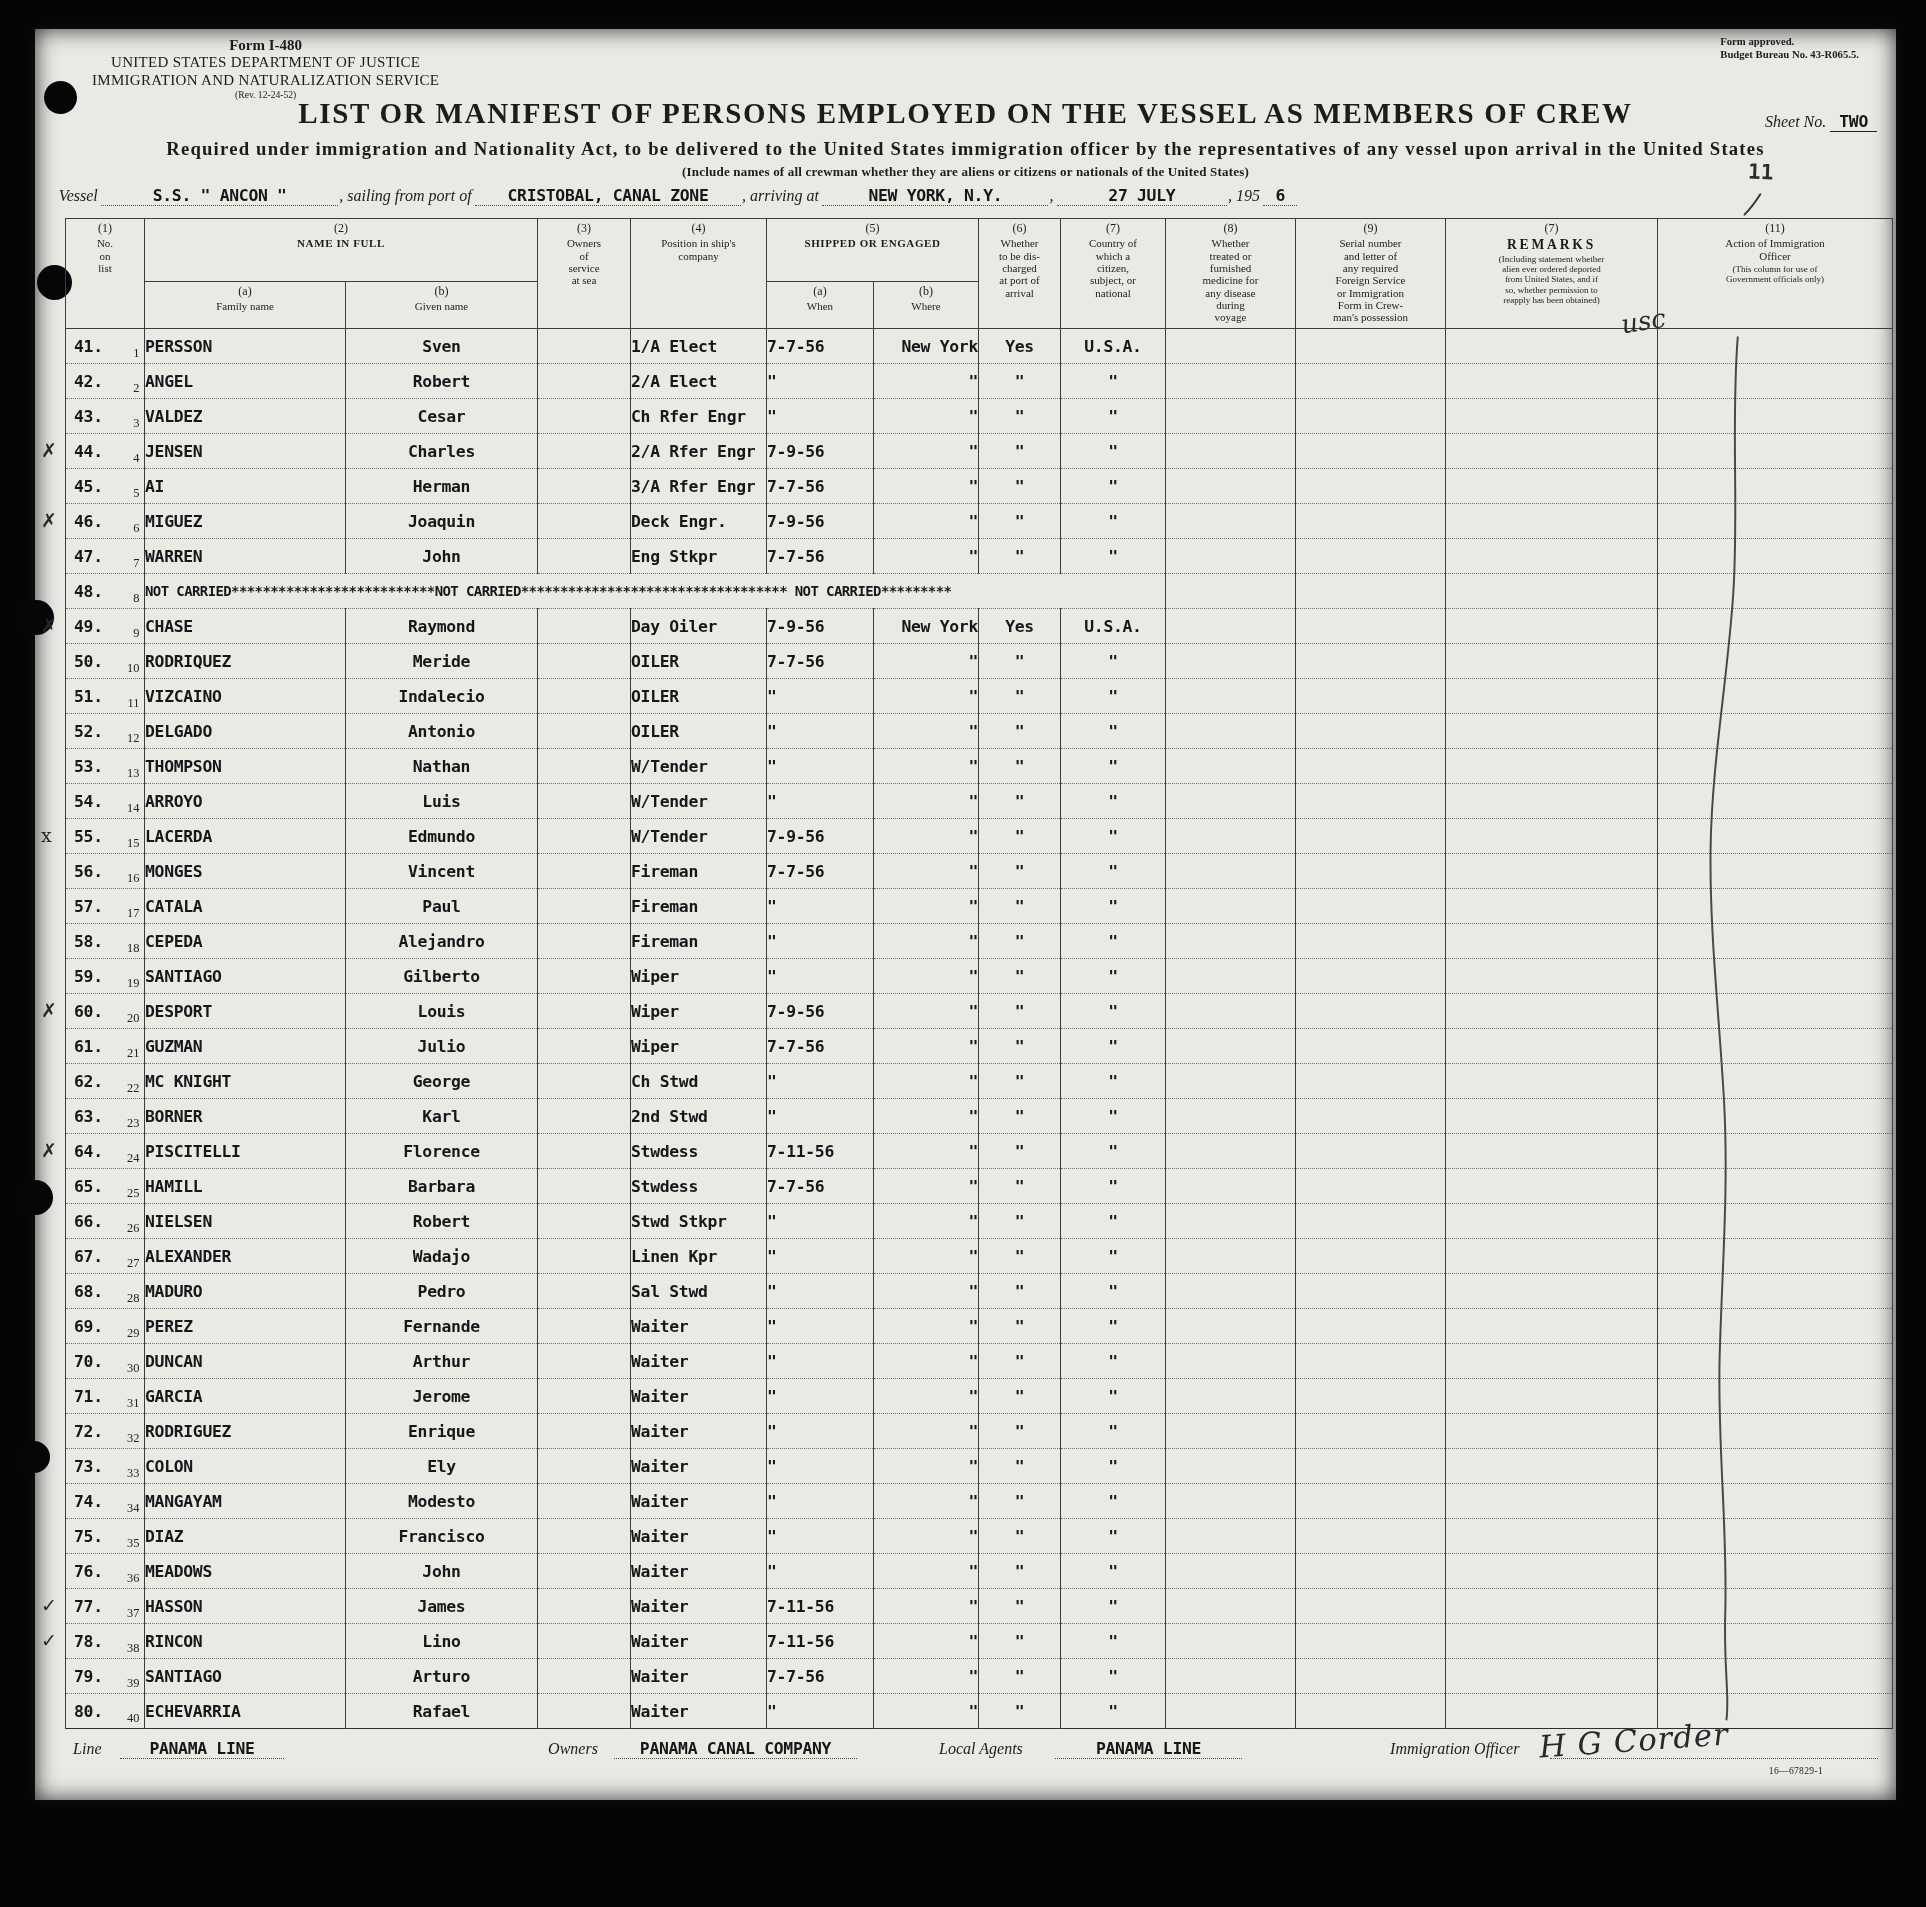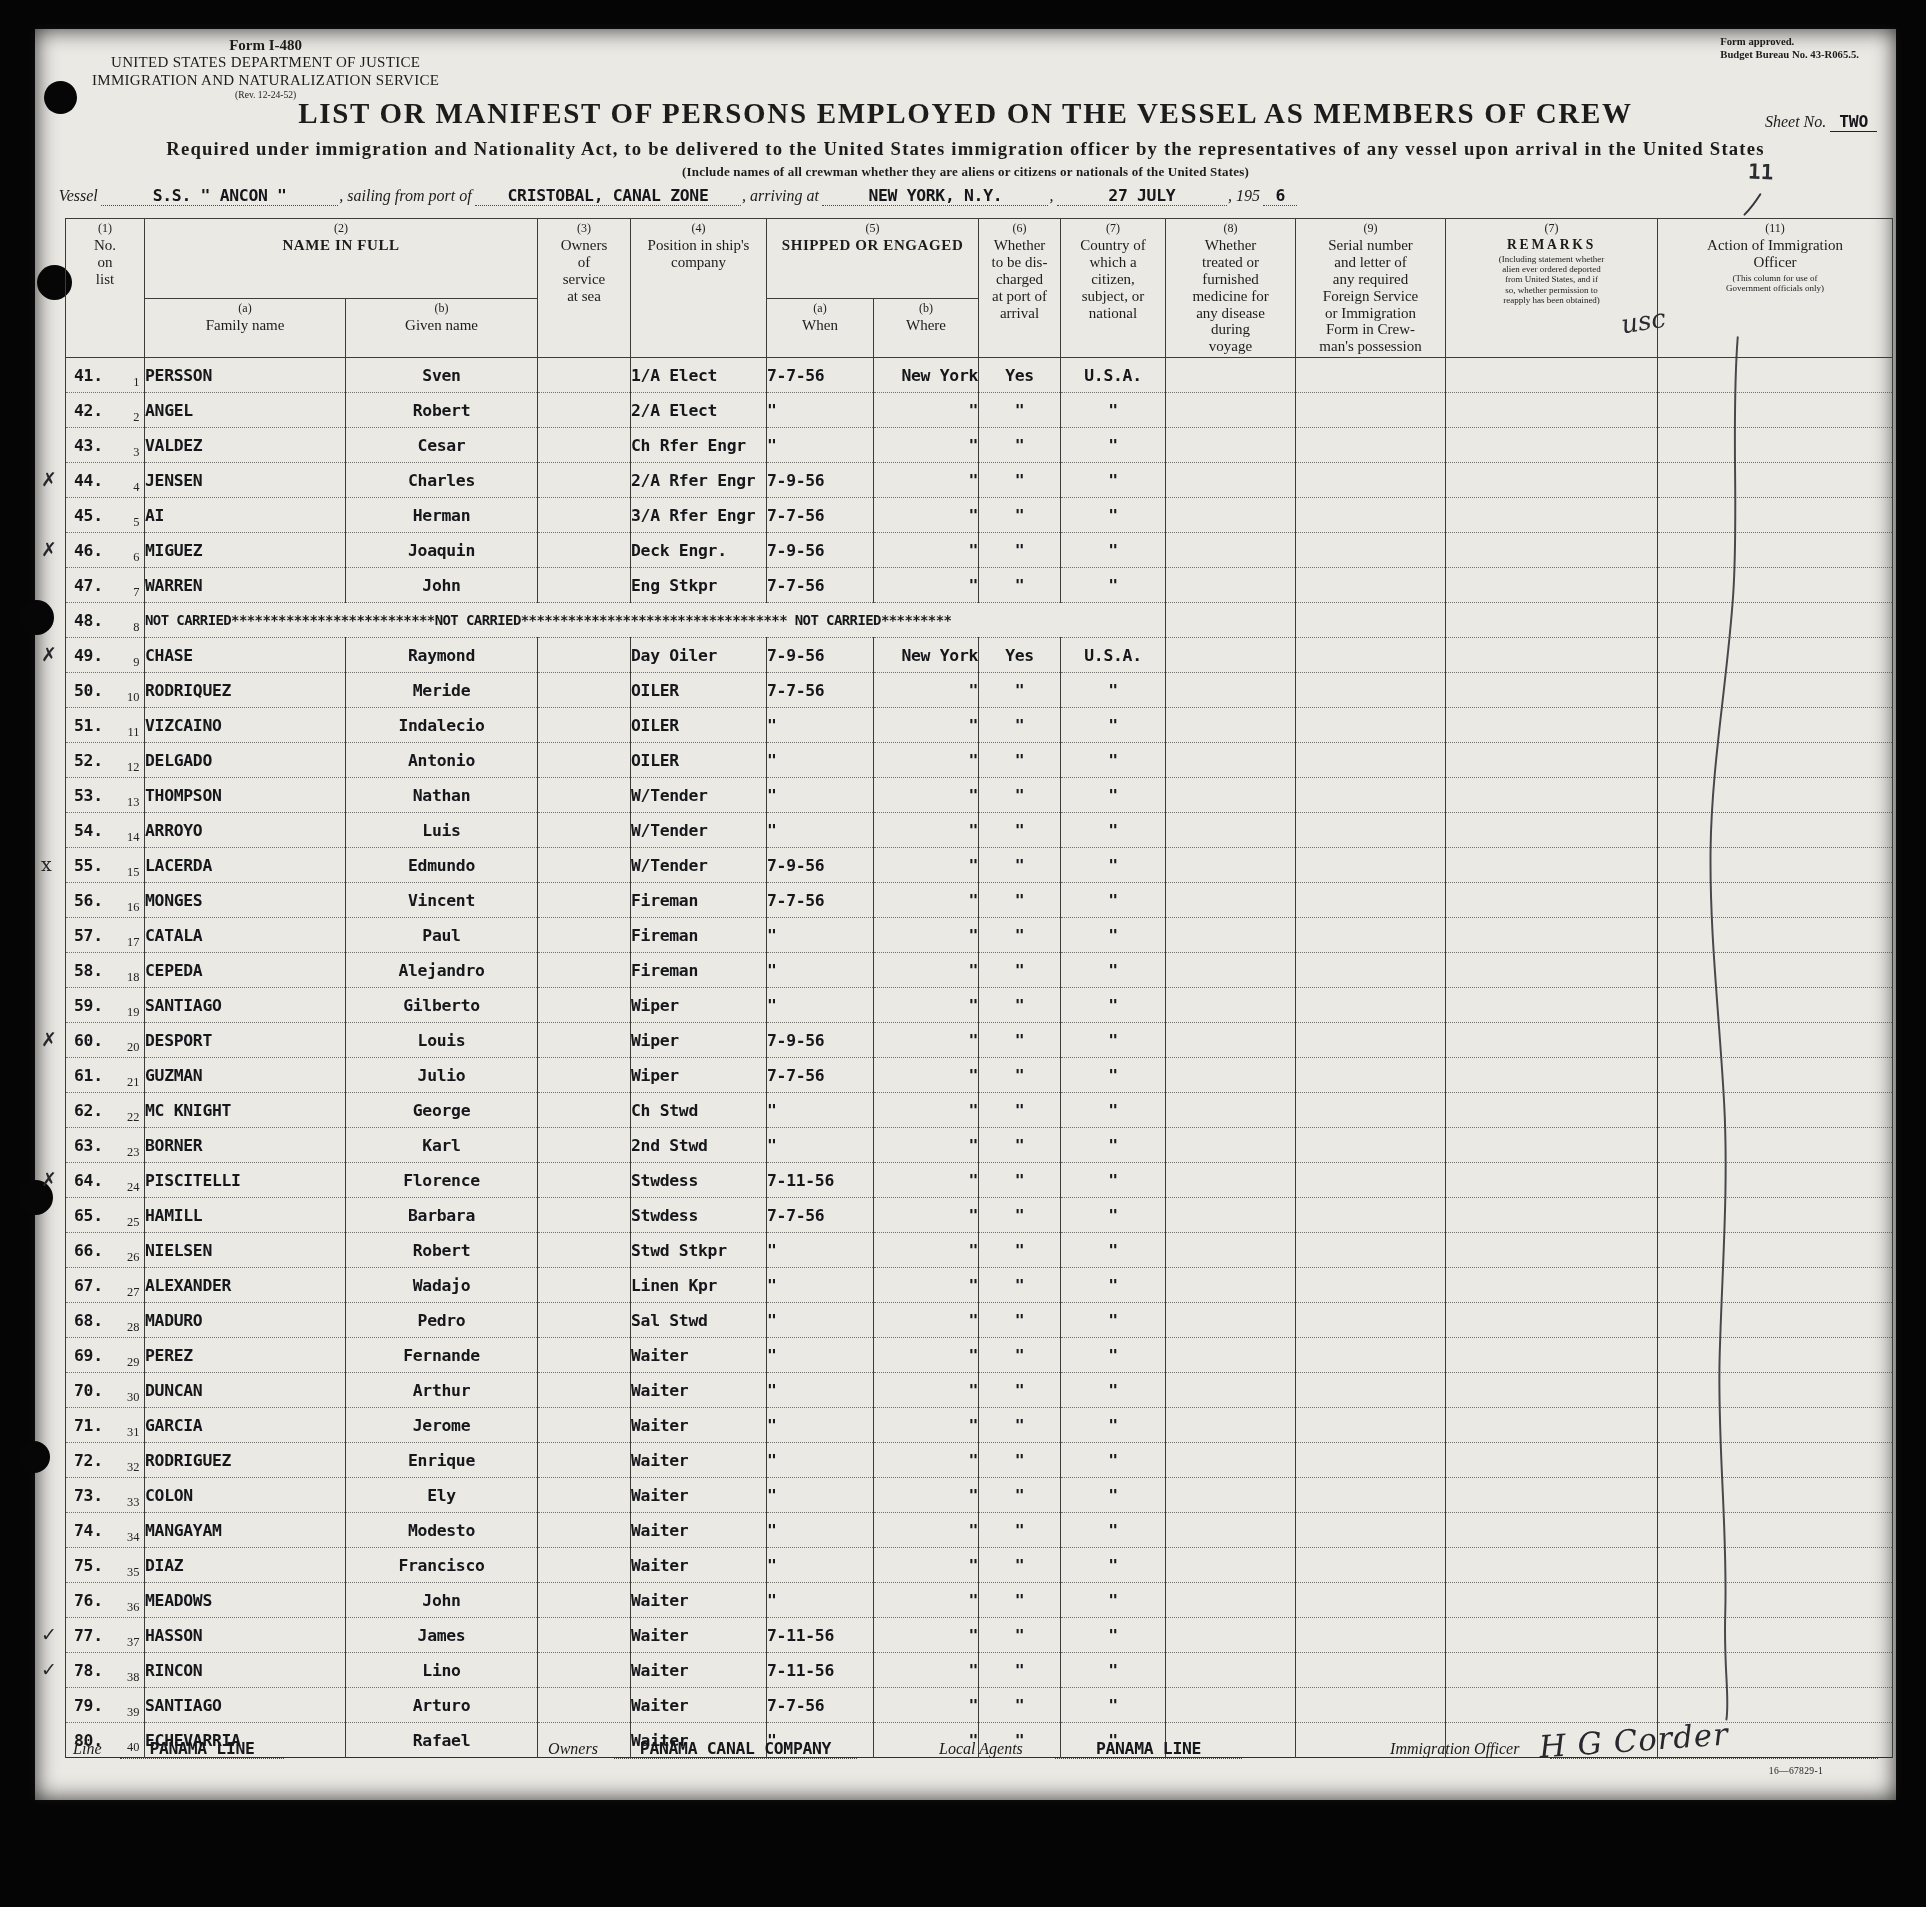--- a/index.html
+++ b/index.html
@@ -62,21 +62,21 @@
     font-weight:normal;
   }
   table.manifest td{
     border-left:1.1px solid #3c3c38;border-right:1.1px solid #3c3c38;
     border-bottom:1.1px dotted rgba(50,50,46,.65);
     height:34px;padding:0;vertical-align:middle;overflow:visible;
   }
   table.manifest{border:1.7px solid #2e2e2a;}
   thead tr.r1{height:63px;} thead tr.r2{height:47px;}
   .hnum{font-size:12px;text-align:center;margin-bottom:1.1px;}
-  .hlabel{font-size:15px;text-align:center;line-height:1.12;white-space:pre-line;}
+  .hlabel{font-size:11px;text-align:center;line-height:1.12;white-space:pre-line;}
   .hlabel.caps{font-weight:bold;letter-spacing:0.6px;}
   .hlabel.remarks{font-weight:bold;letter-spacing:2.8px;font-size:13.6px;}
   .hnote{font-size:9px;text-align:center;line-height:1.12;white-space:pre-line;margin-top:1.7px;}
   .c-no{position:relative;}
   .no-typed{padding-left:8px;}
   .list-no{
     position:absolute;right:4.5px;bottom:2.3px;font-size:12.4px;font-family:"Liberation Serif",serif;
     font-weight:normal;color:#222;
   }
   .margin-mark{

